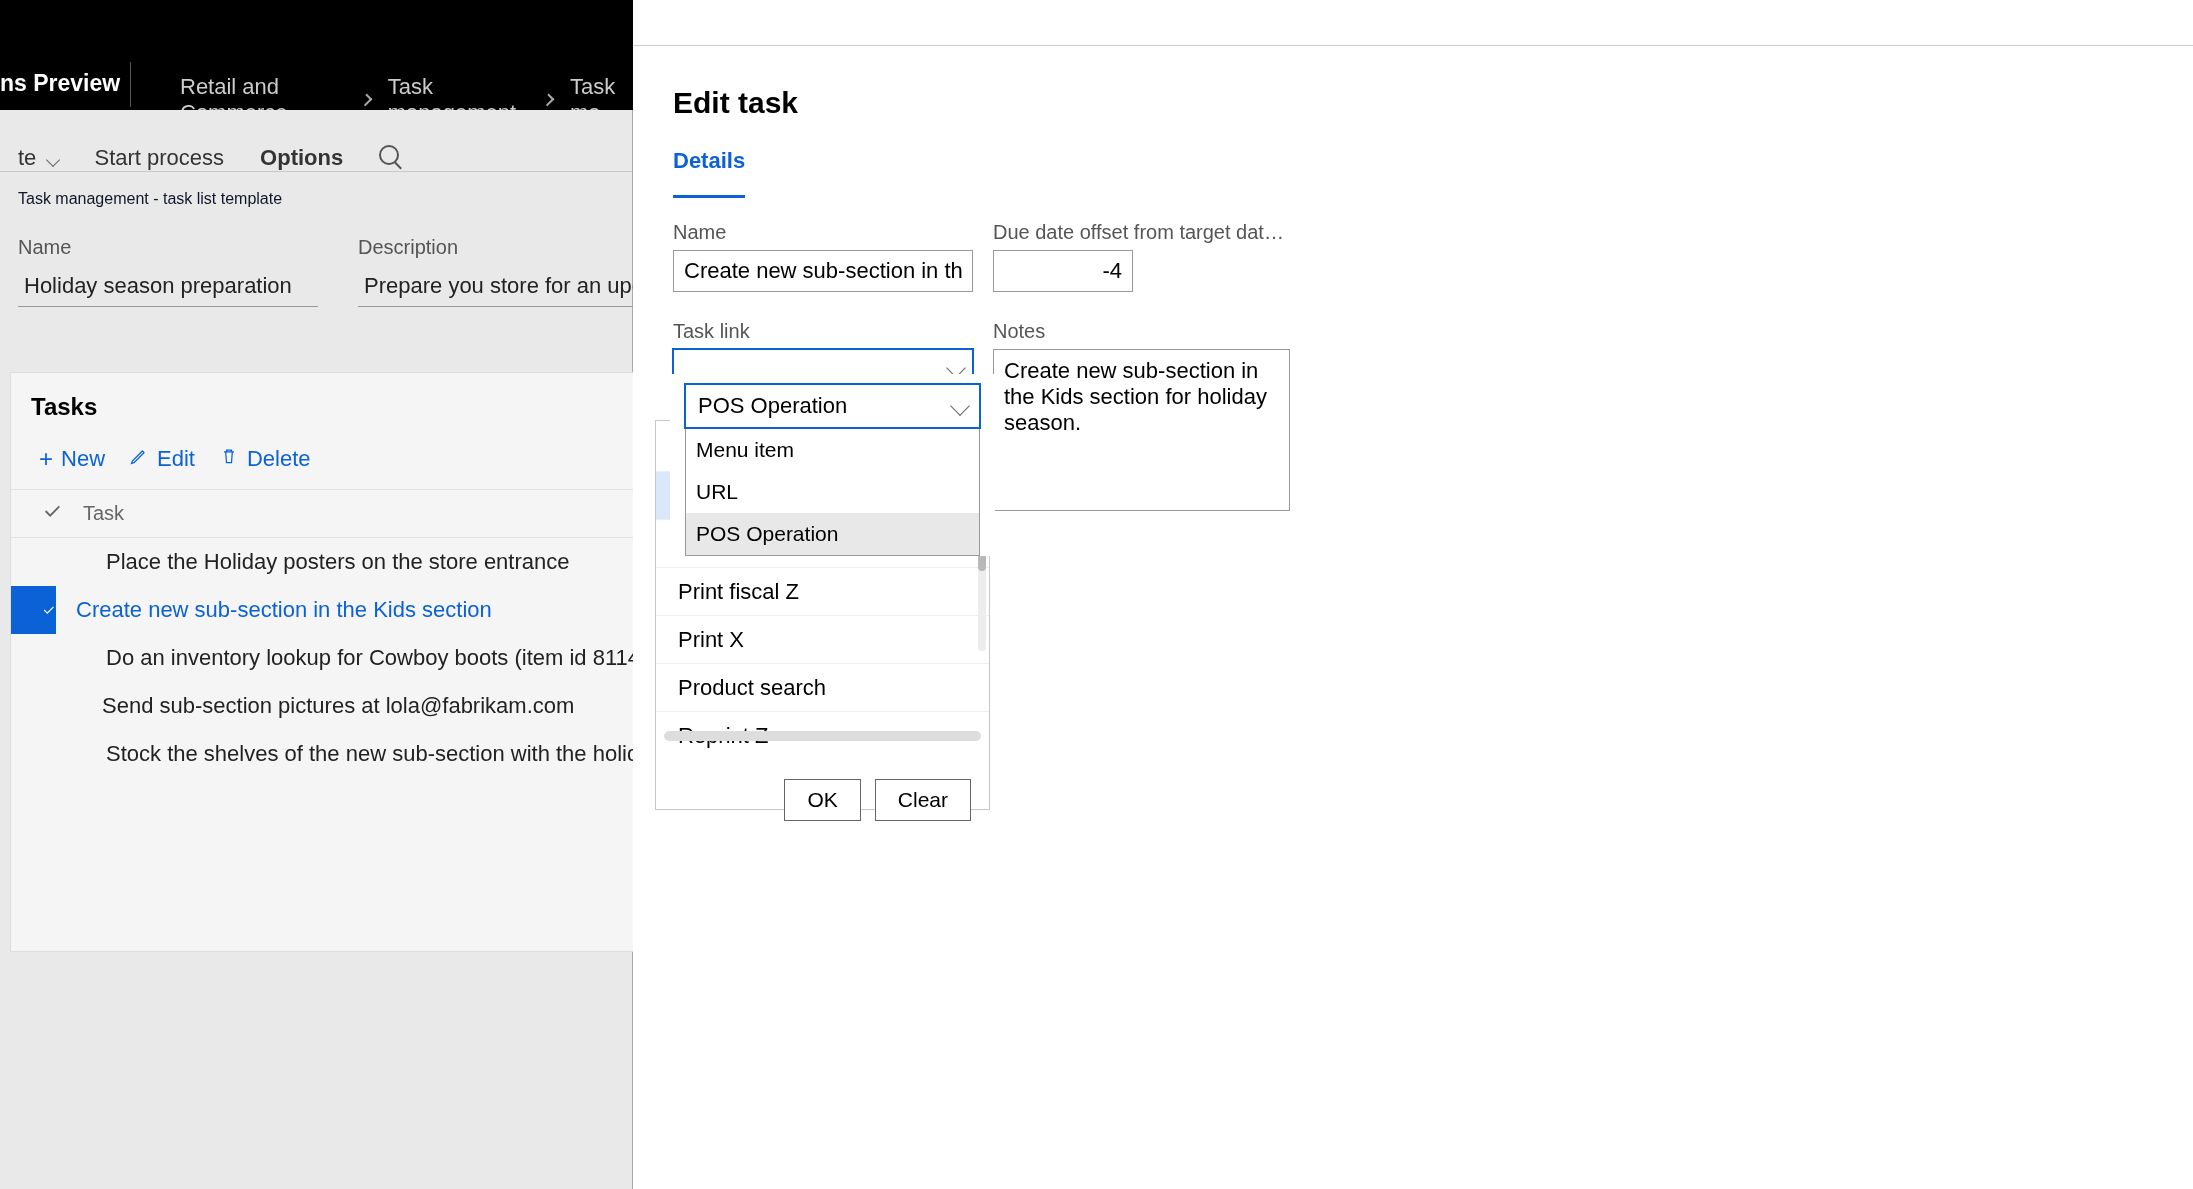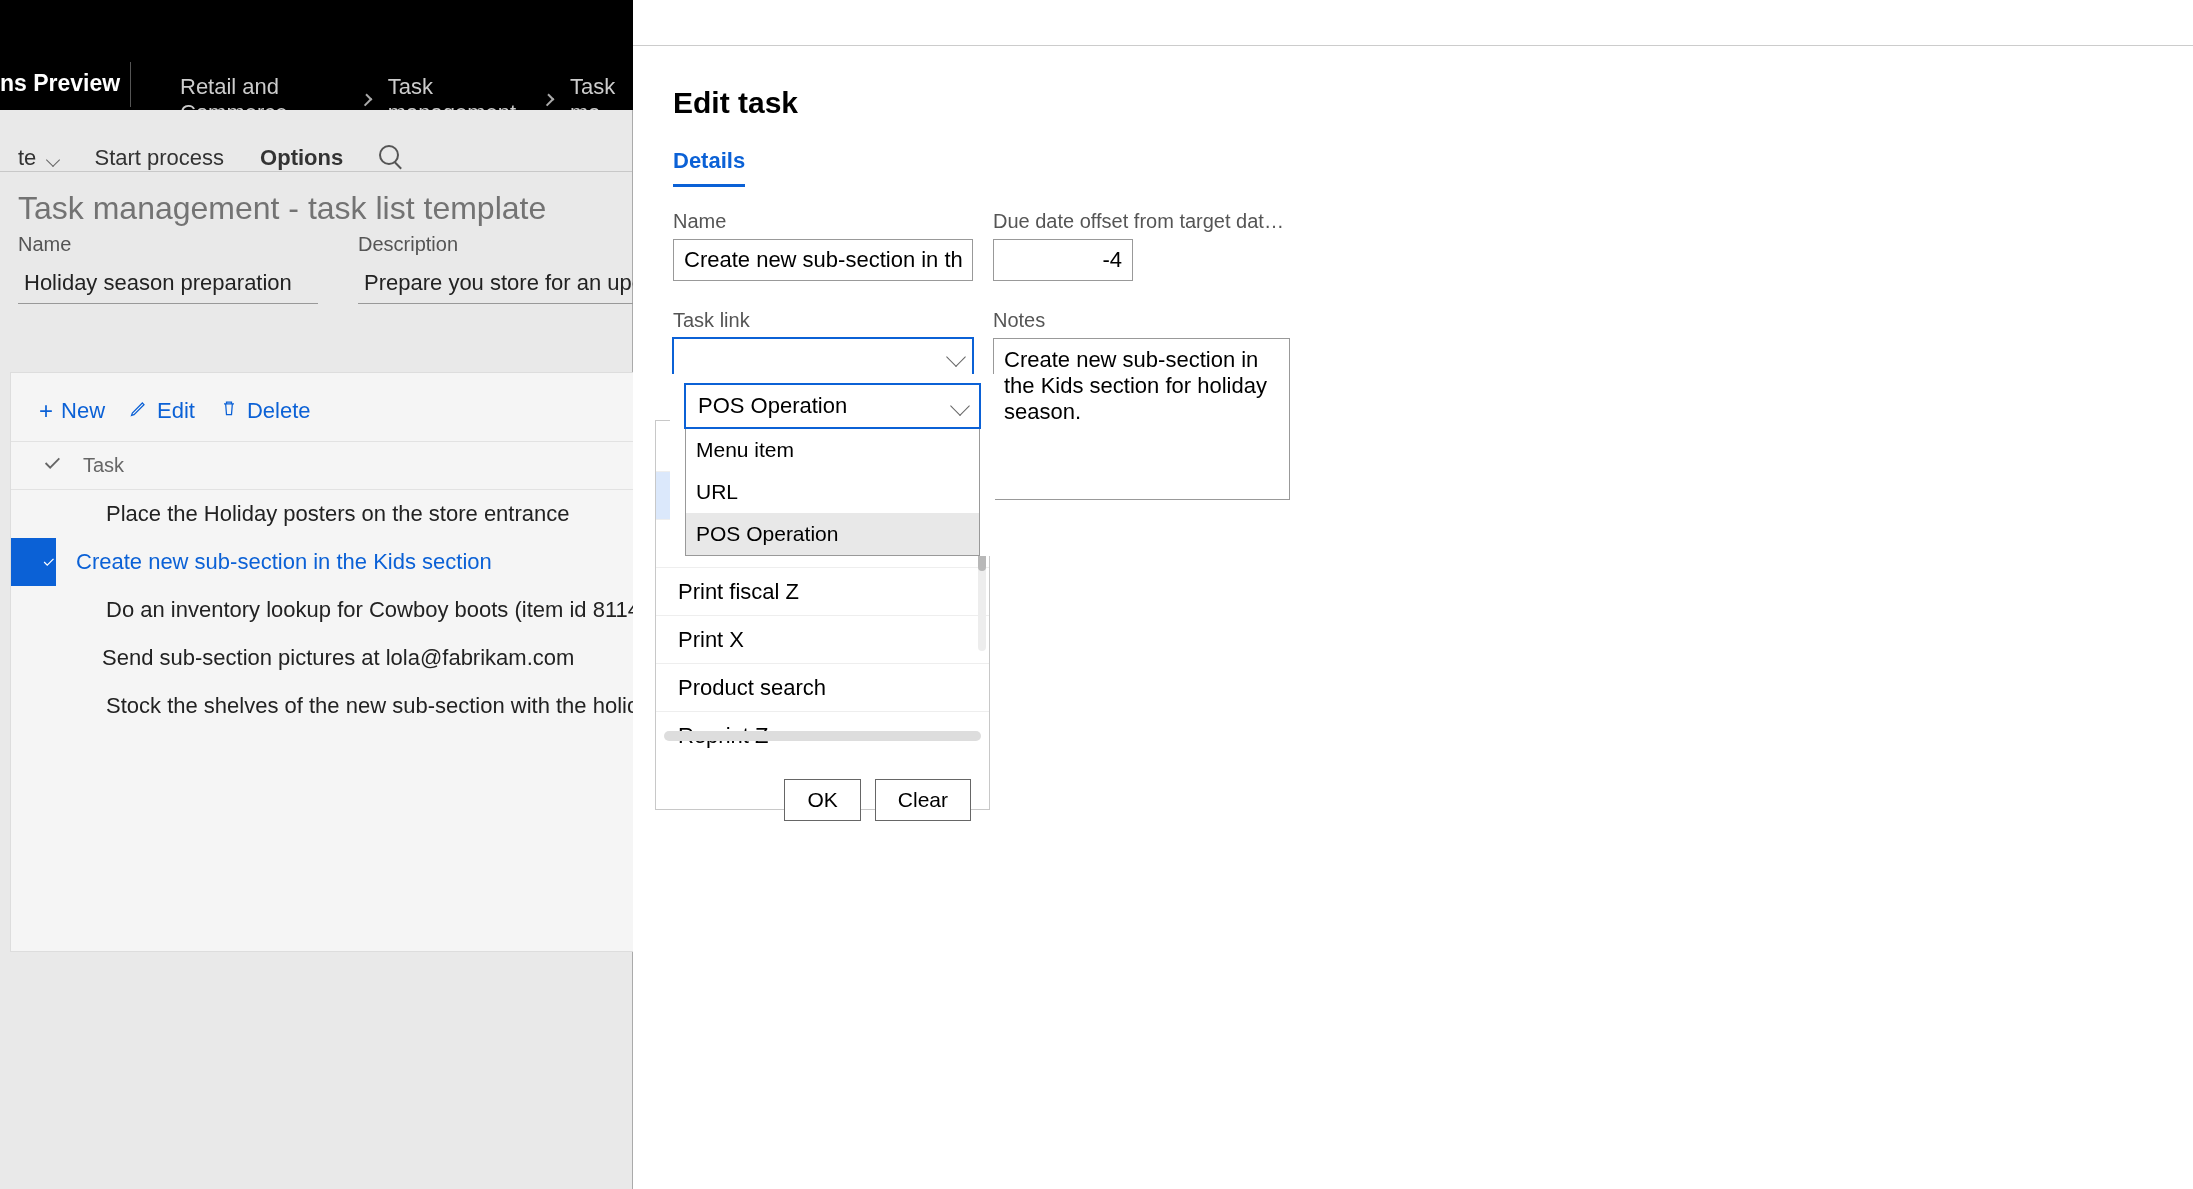--- a/index.html
+++ b/index.html
@@ -21,21 +21,21 @@
   }
 
   .toolbar {
     position:absolute; left:0; top:0; width:100%; height:62px; border-bottom:1px solid #c8c8c8;
     display:flex; align-items:center; font-size:22px; color:#333;
   }
   .toolbar .item { padding:0 18px;margin-top:35px; }
   .toolbar .item.bold { font-weight:600; }
 
   .page-body { position:absolute; left:0; top:62px; right:0; bottom:0; padding:18px; }
-  .sub-title { font-size:32px; color:#737373; margin-bottom:6px; }
+  .sub-title { font-size:16px; color:#0f172a; margin-bottom:28px; }
   .field-row { display:flex; gap:40px; }
   .field { display:flex; flex-direction:column; }
   .field-label { font-size:20px; color:#555; margin-bottom:6px; }
   .field-input { width:300px; height:42px; border:none; border-bottom:1px solid #999; background:transparent; font-size:22px; padding:4px 6px; color:#222; }
   .field-input.ro { pointer-events:none; }
 
   .tasks-card {
     position:absolute; left:10px; top:200px; right:-200px; background:#f5f5f5; border:1px solid #ddd;
     height:580px;
   }
@@ -54,21 +54,21 @@
   .rowcheck.sel svg { stroke:#fff; }
 
   
   .panel {
     position:absolute; left:633px; right:0; top:45px; bottom:0; background:#fff; border-top:1px solid #ccc;
     padding:40px 40px 0 40px;
   }
   .help { position:absolute; right:18px; top:55px; font-size:28px; color:#666; font-weight:300; cursor:pointer; }
   .panel-title { font-size:30px; font-weight:600; margin-bottom:28px; }
   .tabs { display:flex; gap:28px; border-bottom:1px solid transparent; margin-bottom:22px; }
-  .tab { font-size:22px; font-weight:600; padding-bottom:10px; }
+  .tab { font-size:22px; font-weight:600; padding-bottom:21px; }
   .tab.active { color:#0b61d6; border-bottom:3px solid #0b61d6; }
 
   .form-grid { display:grid; grid-template-columns:300px 300px; column-gap:20px; row-gap:28px; width:640px; }
   .flabel { font-size:20px; color:#555; margin-bottom:6px; white-space:nowrap; overflow:hidden; text-overflow:ellipsis; }
   .finput { height:42px; border:1px solid #999; padding:4px 10px; font-size:22px; width:100%; }
   .finput.blue { border:1px solid #0b61d6; outline:1px solid #0b61d6; }
   .selwrap { position:relative; }
   .selwrap .caret { position:absolute; right:10px; top:50%; transform:translateY(-50%); }
   .caret-svg { width:14px; height:14px; border-right:1.5px solid #666; border-bottom:1.5px solid #666; display:inline-block; transform:rotate(45deg); }
   .num { text-align:right; }
@@ -136,20 +136,21 @@
         <div class="field-label">Name</div>
         <input class="field-input ro" value="Holiday season preparation" style="">
       </div>
       <div class="field">
         <div class="field-label">Description</div>
         <input class="field-input ro" value="Prepare you store for an upcom..." style="">
       </div>
     </div>
 
     <div class="tasks-card">
+      <h3>Tasks</h3>
       <div class="tasks-toolbar">
         <div class="tbtn">
           <span class="plus-icon"></span>
           <span>New</span>
         </div>
         <div class="tbtn">
           <span class="pencil-icon">
             <svg viewBox="0 0 24 24">
                 <path d="M3 21l3-1 12-12-2-2L4 18l-1 3z"></path>
               </svg>

